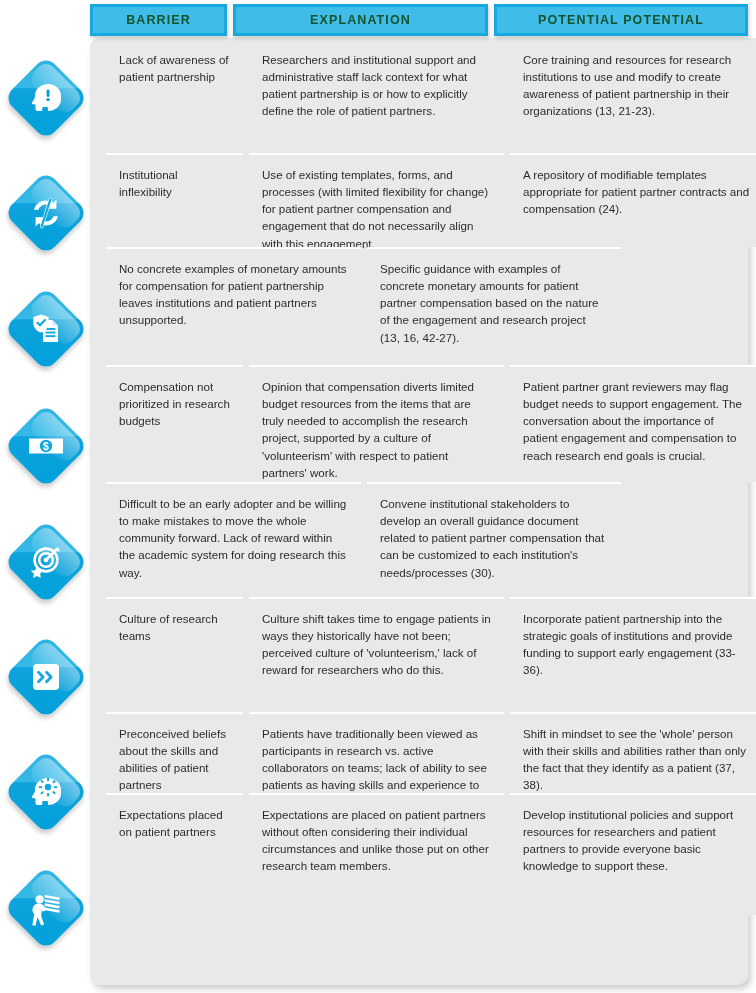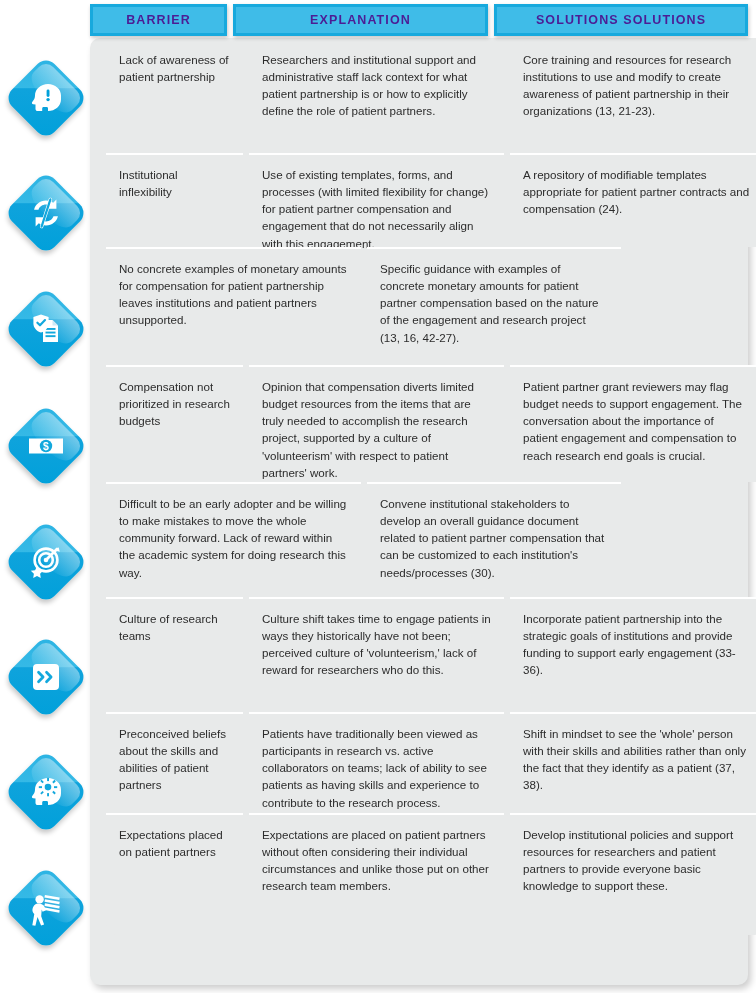--- a/index.html
+++ b/index.html
@@ -50,21 +50,21 @@
     box-shadow:3px 4px 7px rgba(0,0,0,.20);
   }
   .head-row{
     position:relative;z-index:3;display:flex;gap:6px;height:32px;
   }
   .head-cell{
     background:#3fbce8;
     border:3px solid #17a9dd;
     box-sizing:border-box;
     display:flex;align-items:center;justify-content:center;
-    color:#4c1d95;
+    color:#14532d;
     font-size:12.5px;
     font-weight:bold;
     letter-spacing:1.1px;
     box-shadow:1px 2px 4px rgba(0,0,0,.22);
   }
   .col-1{width:137px;flex:0 0 137px;}
   .col-2{width:255px;flex:0 0 255px;}
   .col-3{width:254px;flex:0 0 254px;}
 
   .rows{position:relative;z-index:2;margin-top:2px;margin-left:16px;}
@@ -82,21 +82,21 @@
   .row + .row .cell{border-top:2px solid #ffffff;}
   .row:first-child .cell{padding-top:13px;}
 
   
   .r0 .cell{height:115px;}
   .r1 .cell{height:94px;}
   .r2 .cell{height:118px;}
   .r3 .cell{height:117px;}
   .r4 .cell{height:115px;}
   .r5 .cell{height:115px;}
-  .r6 .cell{height:101px;}
+  .r6 .cell{height:81px;}
   .r7 .cell{height:122px;}
 
   .row:first-child .cell:first-child{border-top-left-radius:4px;}
   .row:last-child .cell:first-child{border-bottom-left-radius:10px;}
   .row:last-child .cell:last-child{border-bottom-right-radius:10px;}
 </style>
 </head>
 <body>
 
 <div id="root">
@@ -226,21 +226,21 @@
 
   </div>
 
   <div class="table">
 
     <div class="panel"></div>
 
     <div class="head-row">
       <div class="head-cell col-1">BARRIER</div>
       <div class="head-cell col-2">EXPLANATION</div>
-      <div class="head-cell col-3">SOLUTIONS SOLUTIONS</div>
+      <div class="head-cell col-3">POTENTIAL POTENTIAL</div>
     </div>
 
     <div class="rows">
 
       <div class="row r0">
         <div class="cell col-1">Lack of awareness of patient partnership</div>
         <div class="cell col-2">Researchers and institutional support and administrative staff lack context for what patient partnership is or how to explicitly define the role of patient partners.</div>
         <div class="cell col-3">Core training and resources for research institutions to use and modify to create awareness of patient partnership in their organizations (13, 21-23).</div>
       </div>
 

